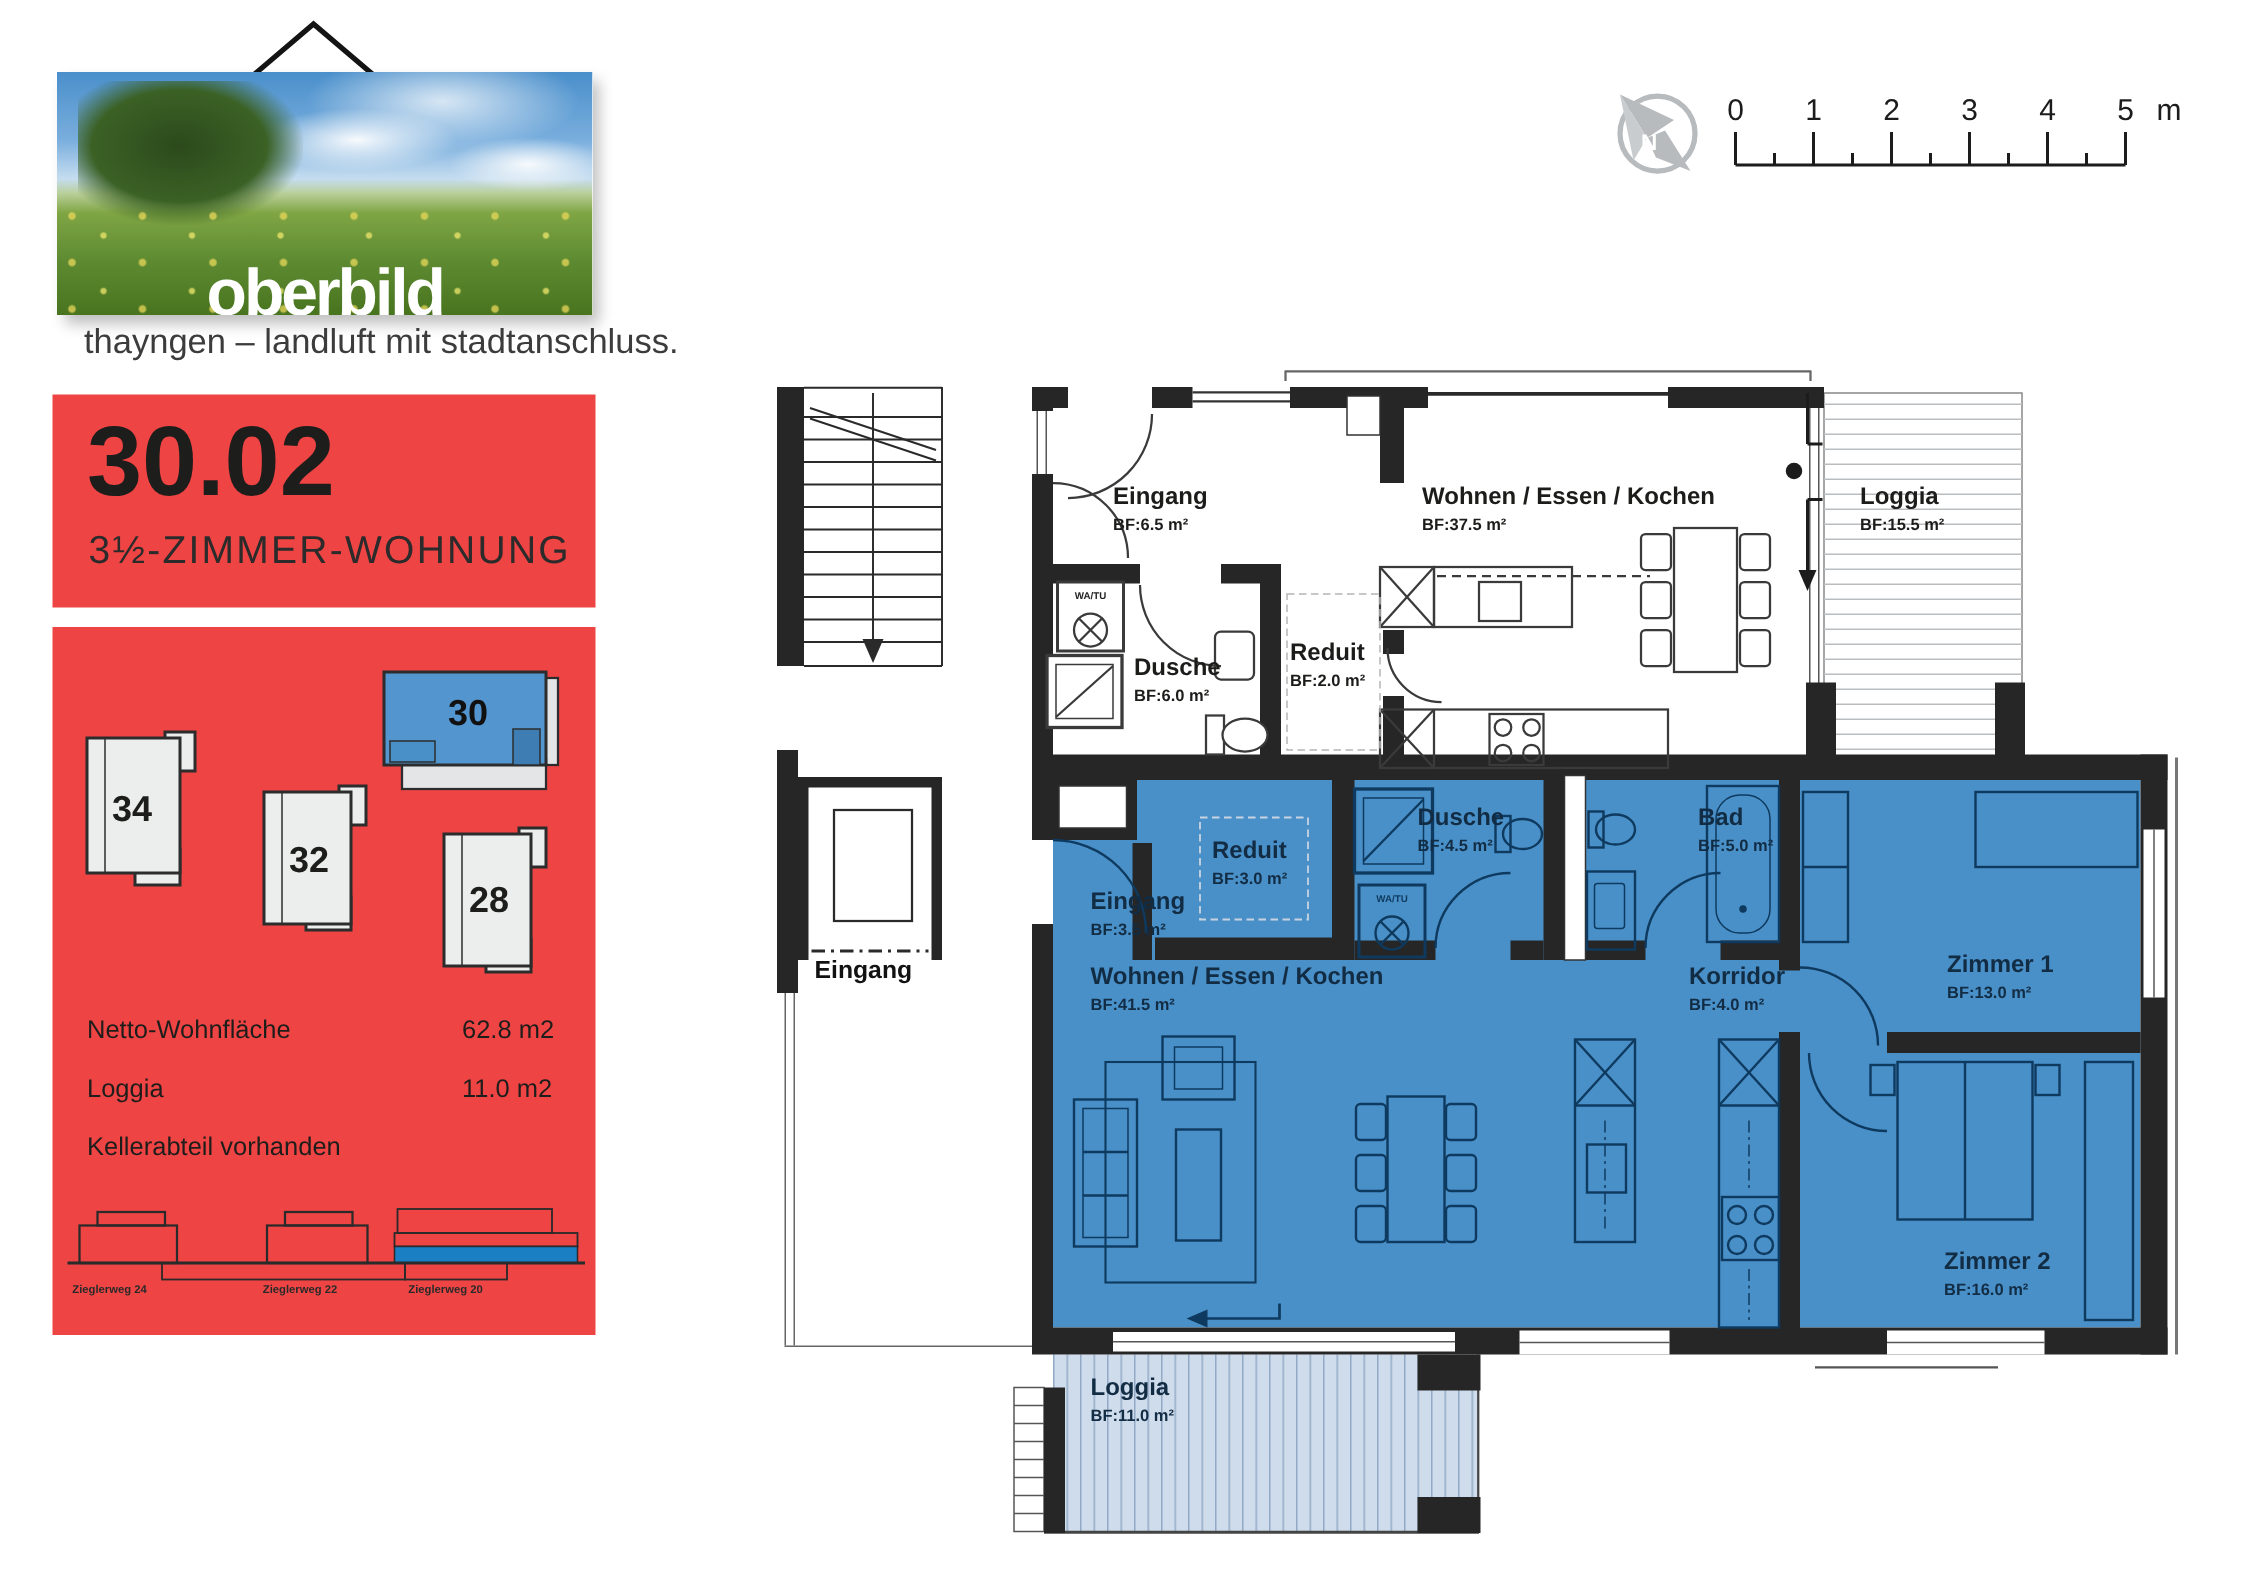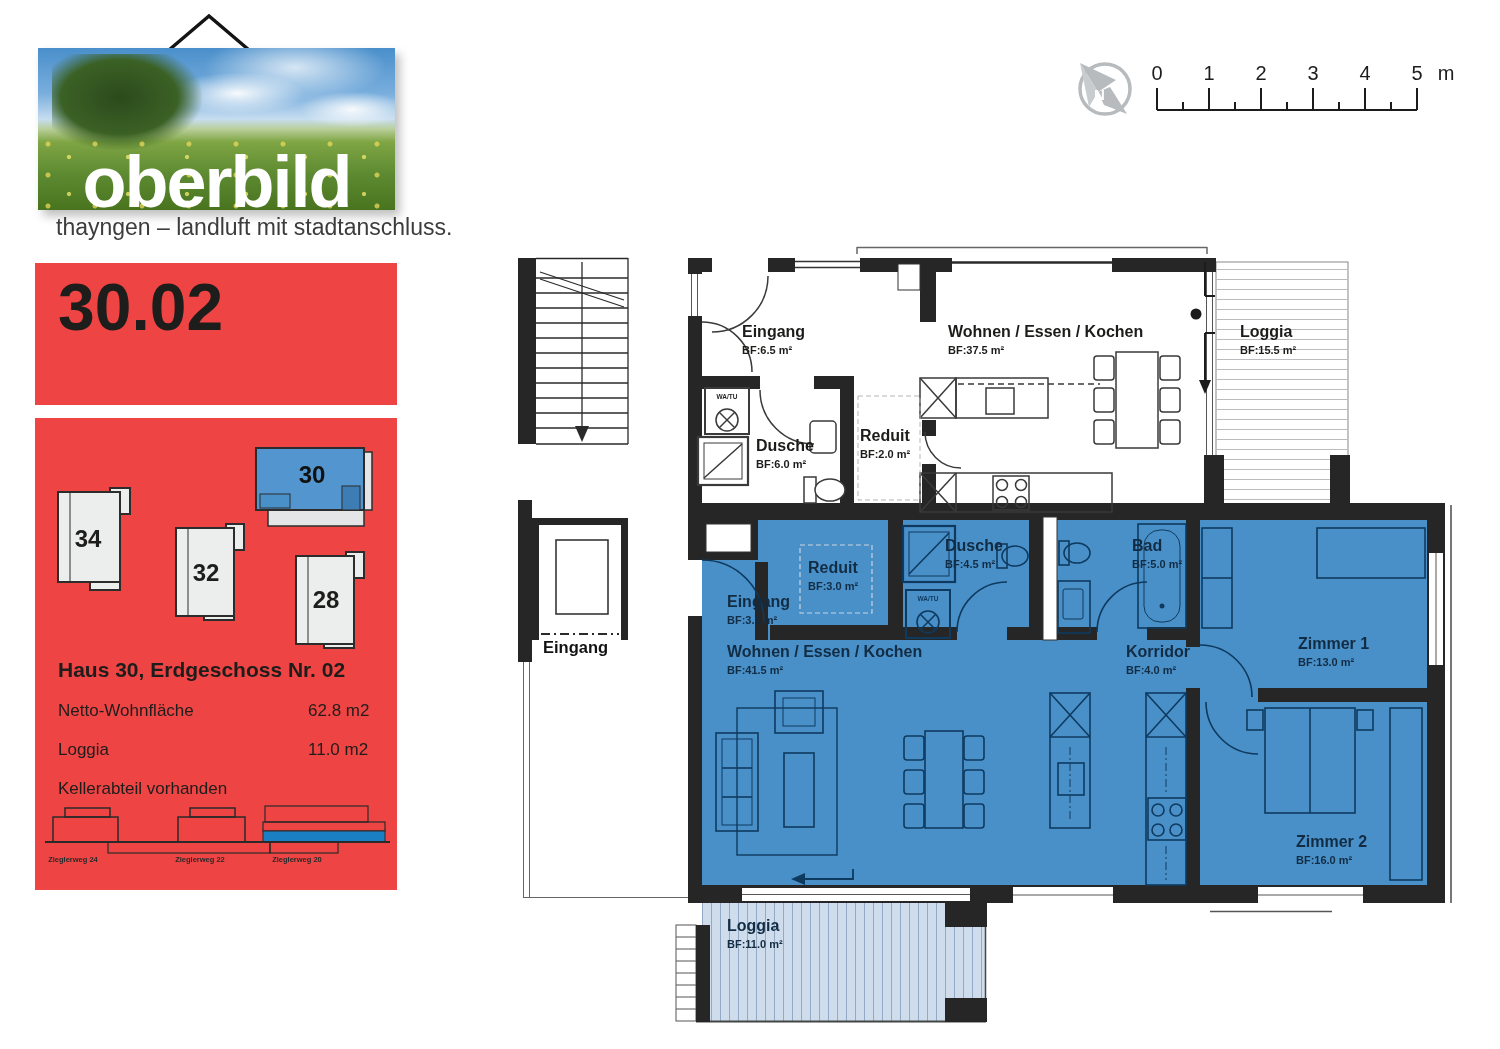--- a/index.html
+++ b/index.html
@@ -16,21 +16,21 @@
        radial-gradient(75px 26px at 88% 38%, rgba(255,255,255,.9), rgba(255,255,255,0) 70%),
        radial-gradient(130px 48px at 72% 12%, rgba(255,255,255,.75), rgba(255,255,255,0) 70%),
        linear-gradient(to bottom,#4a8fcb 0%,#79aedd 28%,#c6ddf0 44%,#b9cf9a 50%,#7fa544 58%,#5d8a31 78%,#49741f 100%);}
   .logo-tree{position:absolute;left:14px;top:6px;width:150px;height:96px;
      background:radial-gradient(ellipse at 45% 45%,#2c4a1c 0%,#3b6125 50%,rgba(59,97,37,0) 72%);}
   .logo-flowers{position:absolute;left:0;bottom:0;width:100%;height:46%;opacity:.75;
      background-image:radial-gradient(circle at 10px 9px,#ead95a 2px,transparent 3px),
                       radial-gradient(circle at 31px 22px,#f2e96e 1.6px,transparent 2.6px);
      background-size:47px 31px,59px 37px;}
   .logo-word{position:absolute;left:0;right:0;bottom:-8px;text-align:center;color:#fff;
-     font-size:72px;font-weight:700;letter-spacing:-2px;line-height:1;}
+     font-size:44px;font-weight:700;letter-spacing:-2px;line-height:1;}
   .tagline{position:absolute;left:56px;top:214px;font-size:23px;color:#3c3c3c;z-index:2;}
   
   .panel{position:absolute;background:#ef4444;z-index:1;}
   #panel-title{left:35px;top:263px;width:362px;height:142px;}
   #panel-info{left:35px;top:418px;width:362px;height:472px;}
   .unit-number{position:absolute;left:23px;top:6px;font-size:66px;font-weight:700;color:#1d1d1b;}
   .unit-type{position:absolute;left:24px;top:88px;font-size:26px;font-weight:500;
              letter-spacing:1.5px;color:#2b2b2b;white-space:nowrap;}
   .details{position:absolute;left:23px;top:240px;width:316px;color:#1d1d1b;}
   .details .dt{font-size:21px;font-weight:700;margin-bottom:8px;}
@@ -57,24 +57,24 @@
   <div class="logo-sign">
     <div class="logo-photo"></div>
     <div class="logo-tree"></div>
     <div class="logo-flowers"></div>
     <div class="logo-word">oberbild</div>
   </div>
   <div class="tagline">thayngen – landluft mit stadtanschluss.</div>
 
   <div class="panel" id="panel-title">
     <div class="unit-number">30.02</div>
+    <div class="unit-type">3½-ZIMMER-WOHNUNG</div>
   </div>
   <div class="panel" id="panel-info">
     <div class="details">
-      <div class="dt">Haus 30, Erdgeschoss Nr. 02</div>
       <div class="drow">
         <span>Netto-Wohnfläche</span>
         <span class="dv">62.8 m2</span>
       </div>
       <div class="drow">
         <span>Loggia</span>
         <span class="dv">11.0 m2</span>
       </div>
       <div class="drow">
         <span>Kellerabteil vorhanden</span>

